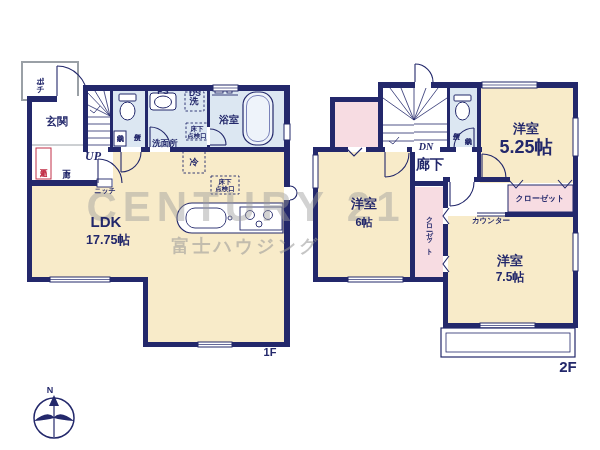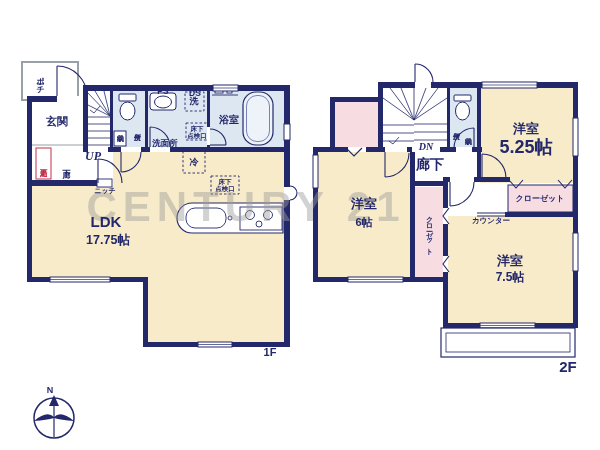--- a/index.html
+++ b/index.html
@@ -245,20 +245,21 @@
   <g>
     <circle cx="54" cy="418" r="20" fill="none" stroke="#23286b" stroke-width="1.5"></circle>
     <line x1="54" y1="399" x2="54" y2="437" stroke="#23286b" stroke-width="1.2"></line>
     <polygon points="54,395 49,406 59,406" fill="#23286b"></polygon>
     <path d="M34,421 Q47,410 54,417 Q61,410 74,421 Q61,420 54,418 Q47,420 34,421 Z" fill="#23286b"></path>
   </g>
 </svg>
 
 <div id="watermark">
   <div id="wm-brand">CENTURY 21</div>
+  <div id="wm-company">富士ハウジング</div>
 </div>
 
 <div class="lbl v" style="left:40px;top:80px;font-size:8px;">ポーチ</div>
 <div class="lbl" style="left:57px;top:121px;font-size:11px;">玄関</div>
 <div class="lbl v red" style="left:43px;top:163px;font-size:7.5px;">下足箱</div>
 <div class="lbl v" style="left:66px;top:163px;font-size:8px;">廊下</div>
 <div class="lbl it" style="left:93px;top:157px;font-size:12px;">UP</div>
 <div class="lbl v" style="left:120px;top:129px;font-size:7px;">収納</div>
 <div class="lbl v" style="left:137px;top:128px;font-size:7px;">便所</div>
 <div class="lbl" style="left:163px;top:92px;font-size:8.5px;">PS</div>

